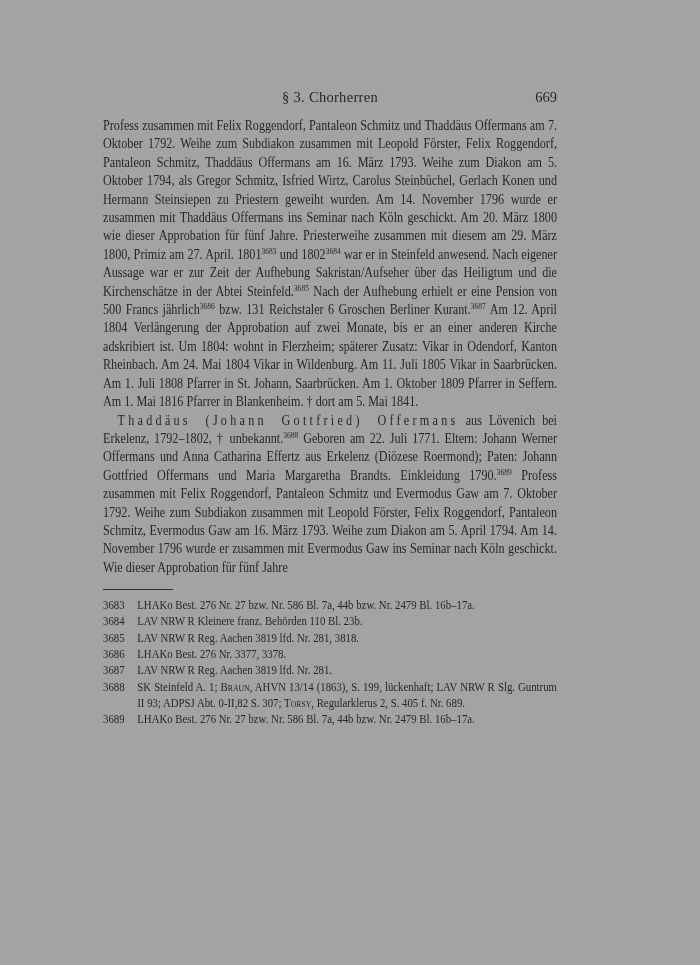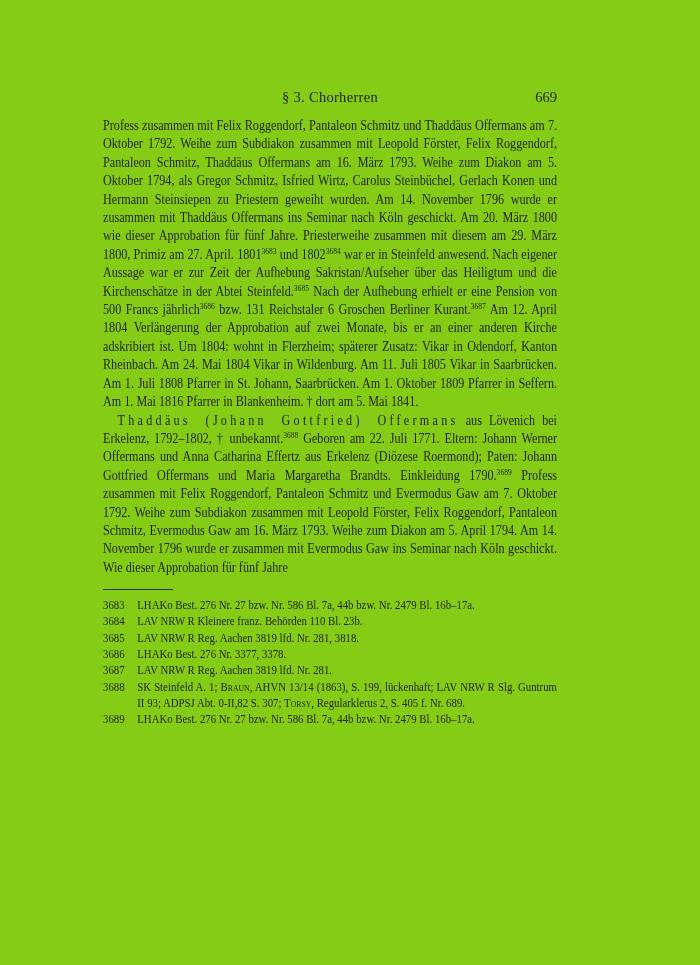--- a/index.html
+++ b/index.html
@@ -2,21 +2,21 @@
 <html><head>
 <meta charset="utf-8">
 <style>
   html, body { margin: 0; padding: 0; }
   body { width: 700px; height: 965px; background: #ffffff; }
 
   .page {
     position: relative;
     width: 700px;
     height: 965px;
-    background: #84cc16;
+    background: #a3a3a3;
     overflow: hidden;
     font-family: "Liberation Serif", "DejaVu Serif", serif;
     color: #262626;
   }
 
   .content {
     position: absolute;
     left: 103px;
     top: 89px;
     width: 454px;

